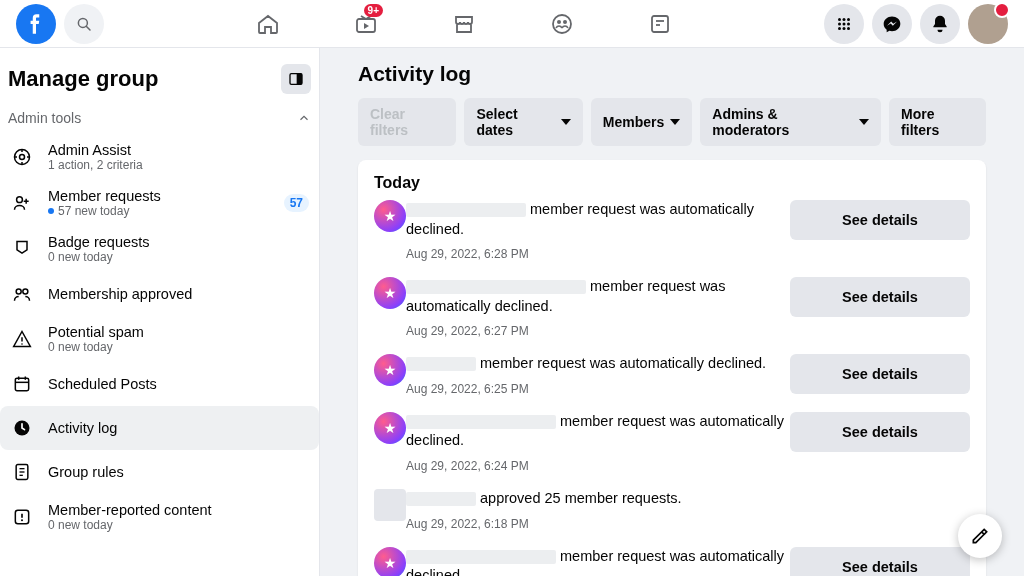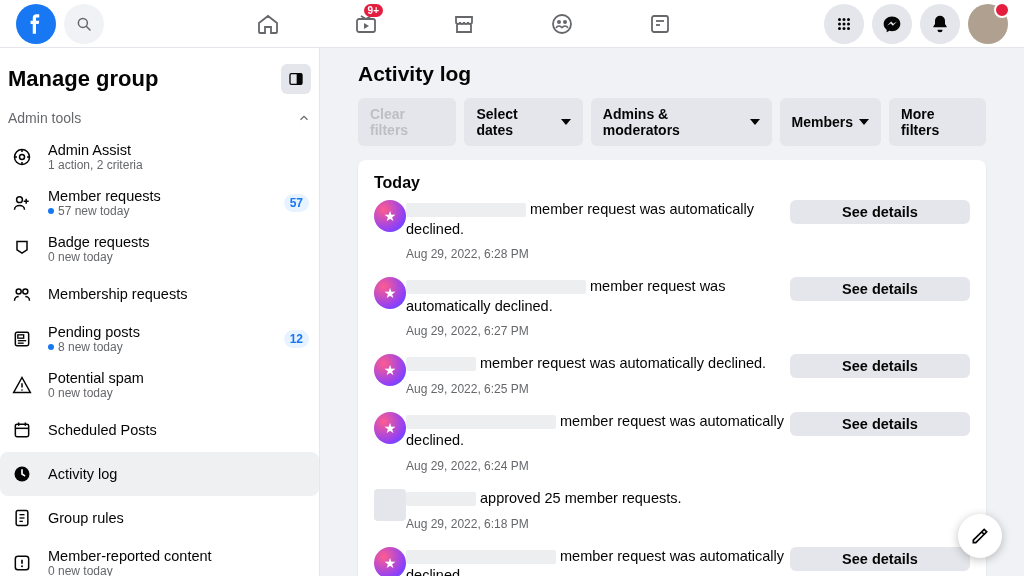--- a/index.html
+++ b/index.html
@@ -49,21 +49,21 @@
   .card h2 { font-size:16px; font-weight:700; margin-bottom:0; }
   .log-row { display:flex; align-items:flex-start; padding:8px 0; }
   .log-avatar { width:32px; height:32px; flex:none; border-radius:50%; background: radial-gradient(circle at 30% 30%, #ff5c8d, #8a3ffc 70%, #1877f2); display:flex; align-items:center; justify-content:center; position:relative; }
   .log-avatar.star::before { content:'★'; color:#fff; font-size:14px; }
   .log-avatar.blur { background:#e4e6eb; border-radius:4px; }
   .log-body { flex:1; min-width:0; }
   .log-text { font-size:14.5px; color:#050505; line-height:1.35; }
   .name-blur { display:inline-block; width:120px; height:14px; background:#eceef0; border-radius:2px; vertical-align:middle; }
   .name-blur.w150 { width:150px; } .name-blur.w80 { width:70px; } .name-blur.w180 { width:180px; }
   .log-time { font-size:12px; color:#65676b; margin-top:8px; }
-  .see-btn { background:#e4e6eb; border:none; border-radius:6px; padding:4px 40px; font-size:14.5px; font-weight:600; cursor:pointer; color:#050505; min-width:180px; text-align:center; }
+  .see-btn { background:#e4e6eb; border:none; border-radius:6px; padding:12px 40px; font-size:14.5px; font-weight:600; cursor:pointer; color:#050505; min-width:180px; text-align:center; }
 
   .fab { position:fixed; bottom:18px; right:22px; width:44px; height:44px; border-radius:50%; background:#fff; box-shadow:0 2px 10px rgba(0,0,0,0.25); display:flex; align-items:center; justify-content:center; cursor:pointer; }
 
   ::-webkit-scrollbar { width:0; height:0; }
 </style>
 </head>
 <body>
 
 <div class="topbar">
   <div class="top-left">
@@ -206,40 +206,22 @@
     </div>
     <div class="side-item">
       <div class="side-icon">
           <svg viewBox="0 0 24 24">
             <circle cx="8" cy="9" r="3" fill="none" stroke="#050505" stroke-width="1.8"></circle>
             <circle cx="16" cy="9" r="3" fill="none" stroke="#050505" stroke-width="1.8"></circle>
             <path d="M3 20c0-3 2.5-5 5-5M21 20c0-3-2.5-5-5-5" fill="none" stroke="#050505" stroke-width="1.8"></path>
           </svg>
         </div>
       <div class="side-txt">
-          <span class="side-label">Membership requests</span>
-        </div>
-    </div>
-    <div class="side-item">
-      <div class="side-icon">
-          <svg viewBox="0 0 24 24">
-            <rect x="4" y="4" width="16" height="16" rx="2" fill="none" stroke="#050505" stroke-width="1.8"></rect>
-            <rect x="7" y="7" width="7" height="4" fill="none" stroke="#050505" stroke-width="1.6"></rect>
-            <line x1="7" y1="14" x2="17" y2="14" stroke="#050505" stroke-width="1.6"></line>
-            <line x1="7" y1="17" x2="14" y2="17" stroke="#050505" stroke-width="1.6"></line>
-          </svg>
-        </div>
-      <div class="side-txt">
-          <span class="side-label">Pending posts</span>
-          <span class="side-sub">
-            <span class="dot-blue"></span>
-            <span>8 new today</span>
-          </span>
-        </div>
-      <span class="side-badge">12</span>
+          <span class="side-label">Membership approved</span>
+        </div>
     </div>
     <div class="side-item">
       <div class="side-icon">
           <svg viewBox="0 0 24 24">
             <path d="M12 3l10 18H2z" fill="none" stroke="#050505" stroke-width="1.8"></path>
             <line x1="12" y1="10" x2="12" y2="15" stroke="#050505" stroke-width="1.8"></line>
             <circle cx="12" cy="18" r="1" fill="#050505"></circle>
           </svg>
         </div>
       <div class="side-txt">
@@ -302,25 +284,25 @@
 
   <main class="main">
     <h1>Activity log</h1>
     <div class="filters">
       <div class="chip disabled">Clear filters</div>
       <div class="chip">
           <span>Select dates</span>
           <span class="caret"></span>
         </div>
       <div class="chip">
+          <span>Members</span>
+          <span class="caret"></span>
+        </div>
+      <div class="chip">
           <span>Admins &amp; moderators</span>
-          <span class="caret"></span>
-        </div>
-      <div class="chip">
-          <span>Members</span>
           <span class="caret"></span>
         </div>
       <div class="chip">More filters</div>
     </div>
 
     <div class="card">
       <h2>Today</h2>
       <div id="log-list">
           <div class="log-row">
             <div class="log-avatar star"></div>

